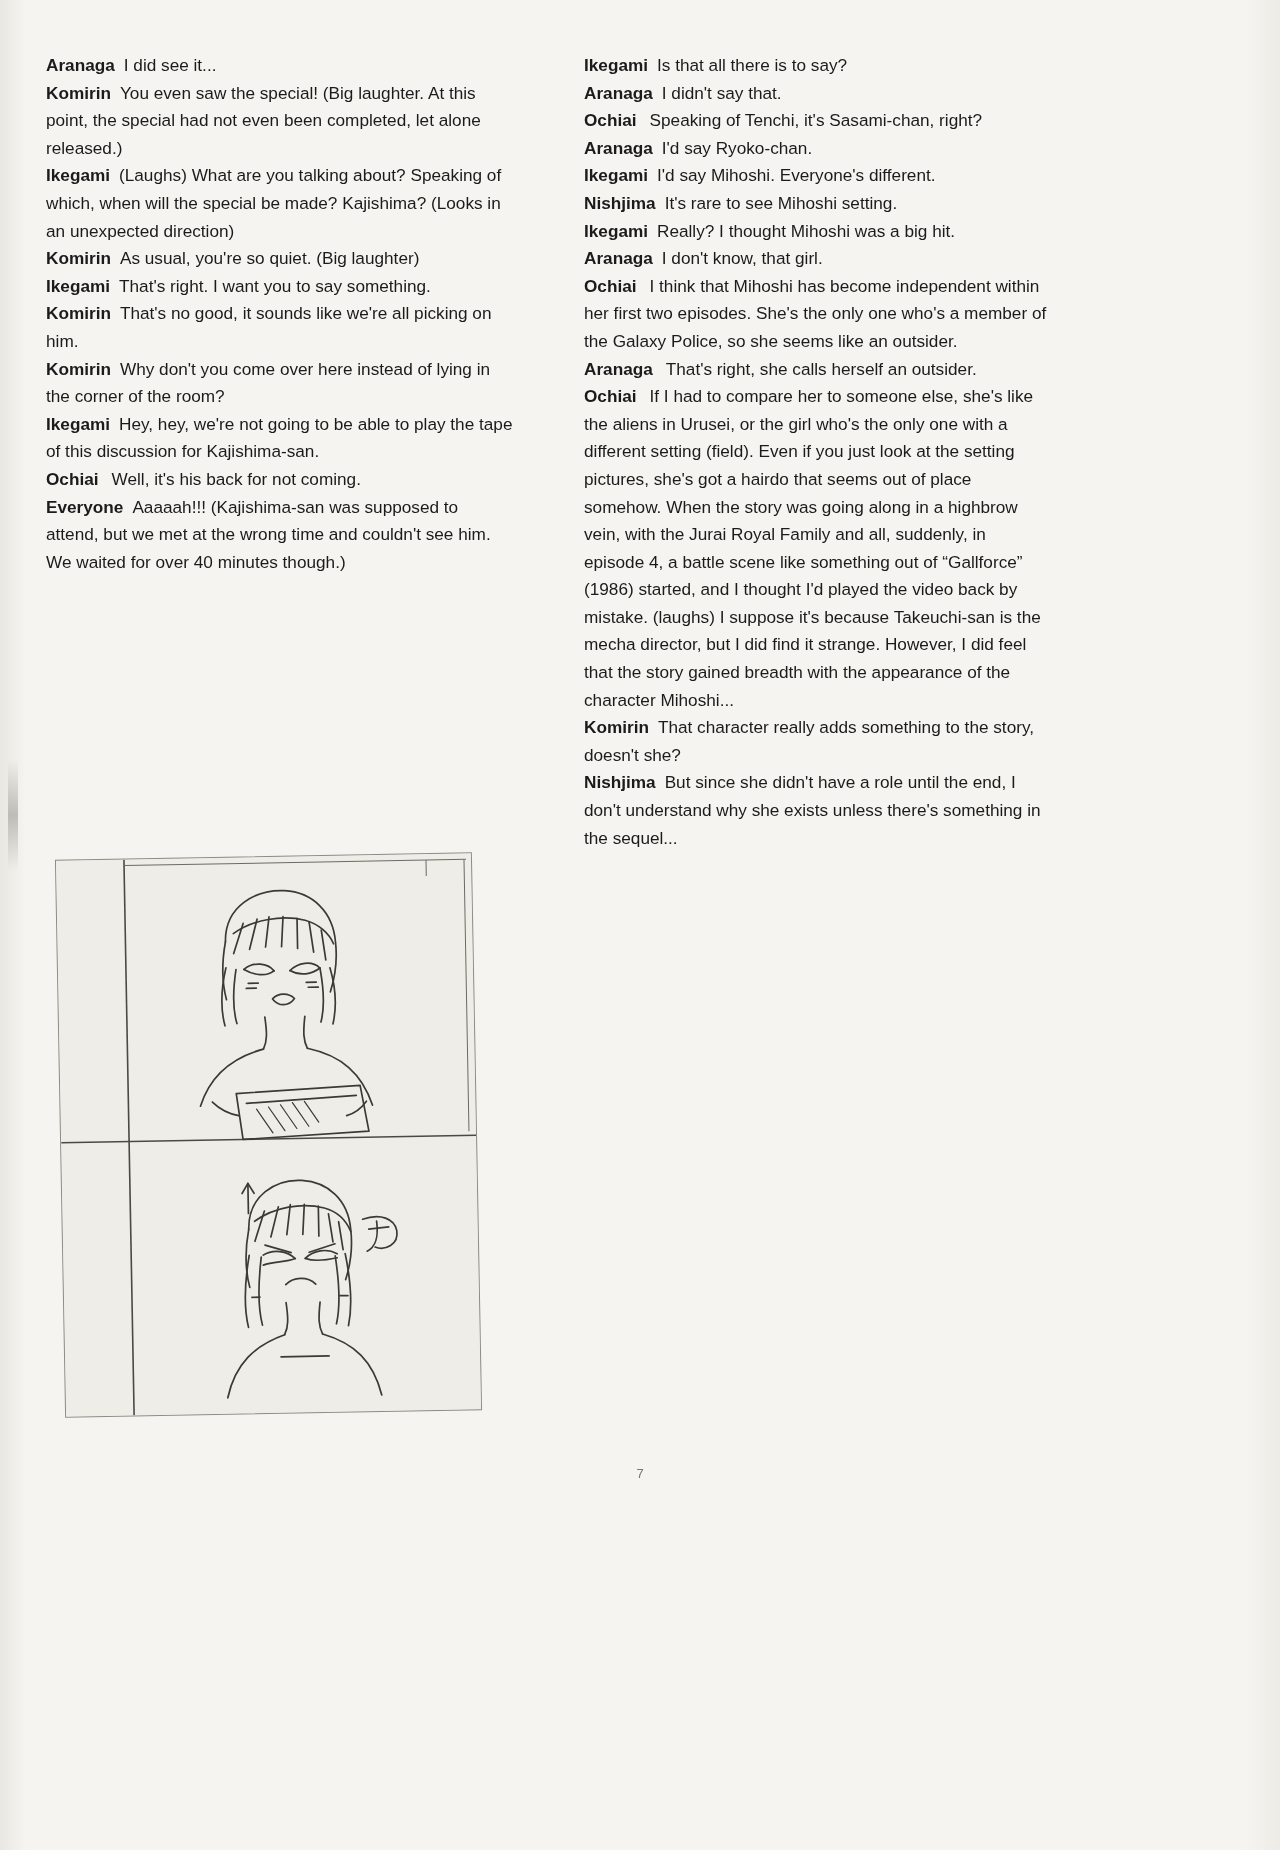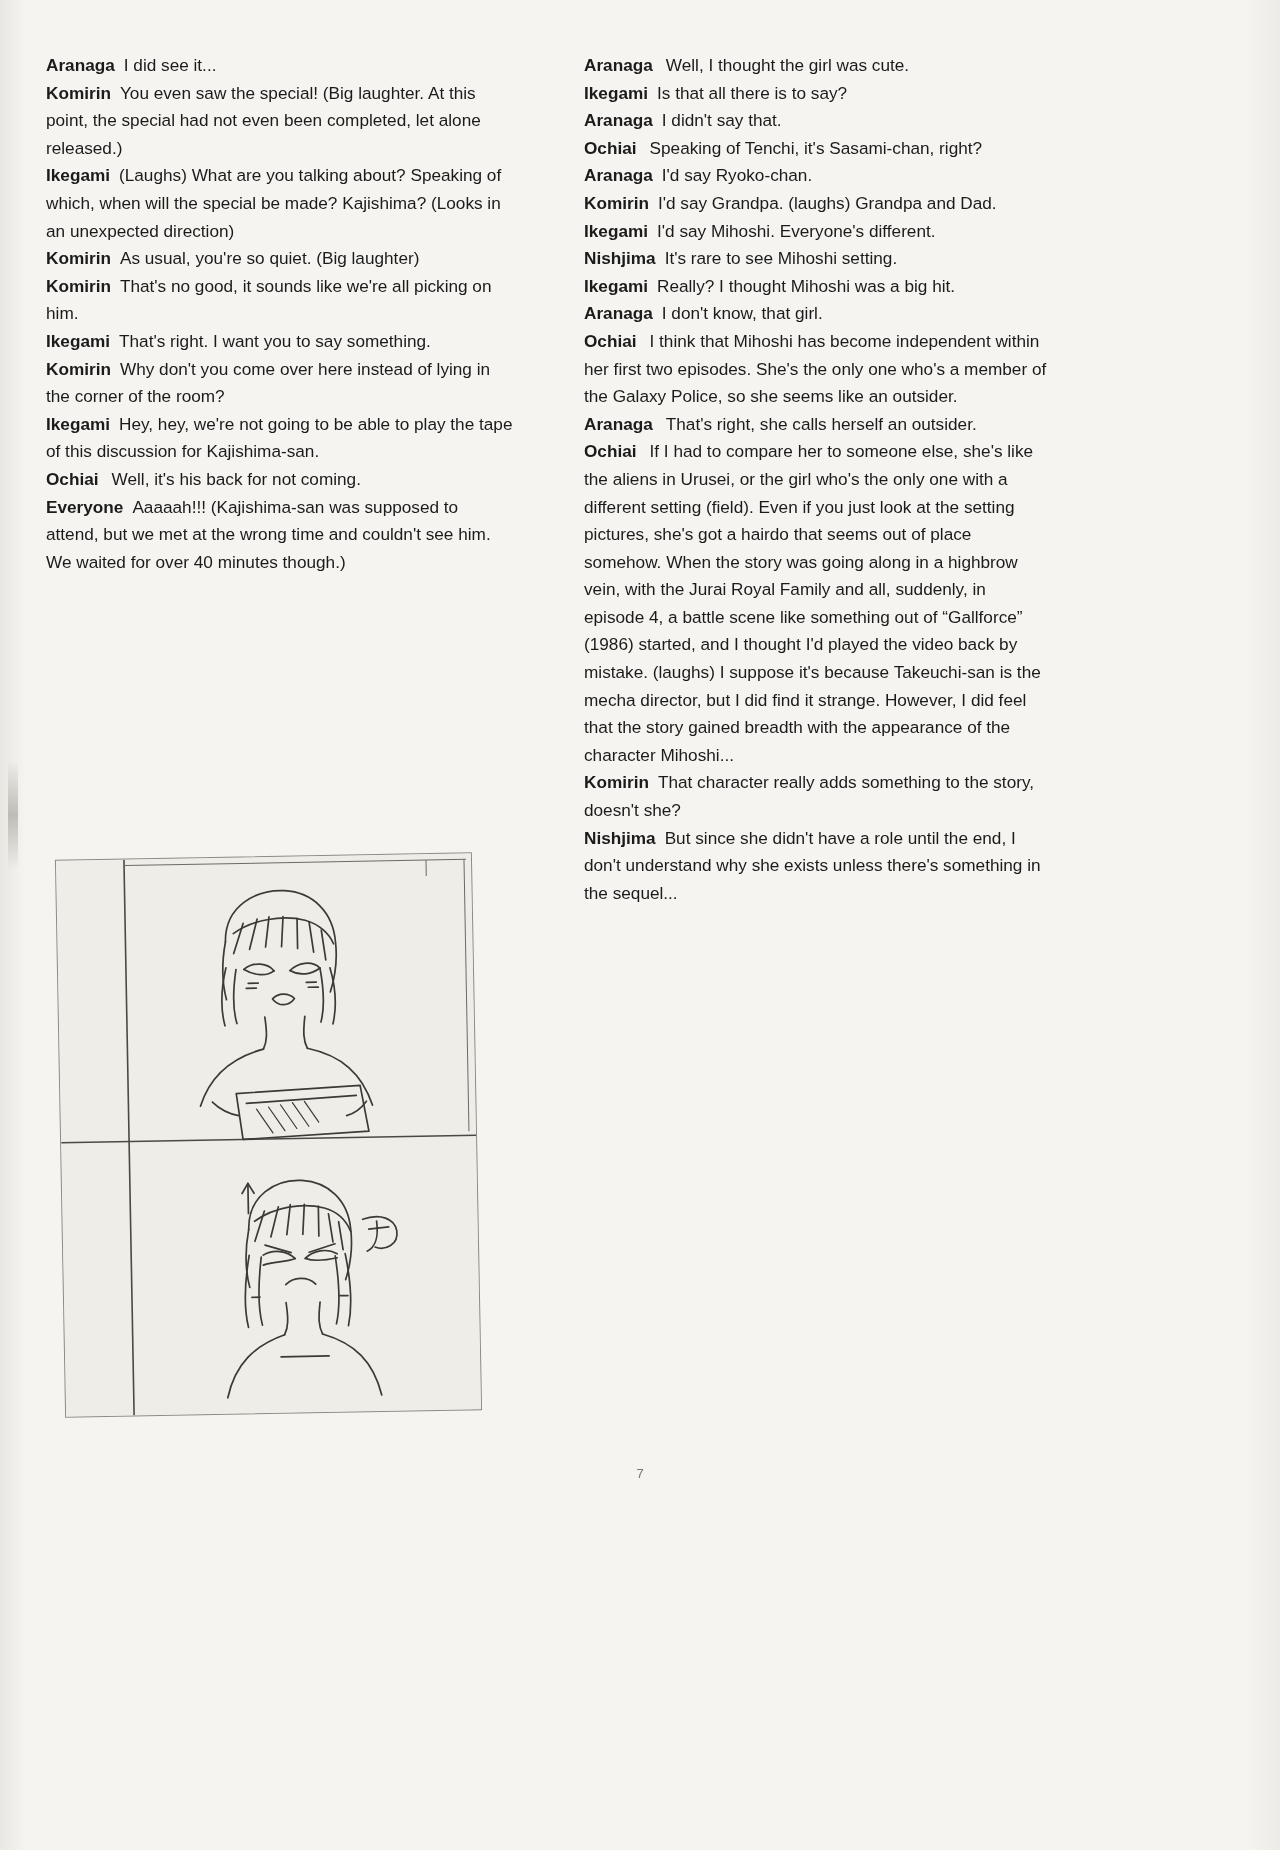--- a/index.html
+++ b/index.html
@@ -118,35 +118,33 @@
   <div class="paper-edge-right"></div>
   <div class="scuff"></div>
 
   <div class="columns">
 
     <div class="col col-left">
       <p class="line"><span class="speaker">Aranaga</span><span>I did see it...</span></p>
       <p class="line"><span class="speaker">Komirin</span><span>You even saw the special! (Big laughter. At this point, the special had not even been completed, let alone released.)</span></p>
       <p class="line"><span class="speaker">Ikegami</span><span>(Laughs) What are you talking about? Speaking of which, when will the special be made? Kajishima? (Looks in an unexpected direction)</span></p>
       <p class="line"><span class="speaker">Komirin</span><span>As usual, you're so quiet. (Big laughter)</span></p>
+      <p class="line"><span class="speaker">Ikegami</span><span>That's right. I want you to say something.</span></p>
       <p class="line"><span class="speaker">Komirin</span><span>That's no good, it sounds like we're all picking on him.</span></p>
-      <p class="line"><span class="speaker">Ikegami</span><span>That's right. I want you to say something.</span></p>
       <p class="line"><span class="speaker">Komirin</span><span>Why don't you come over here instead of lying in the corner of the room?</span></p>
       <p class="line"><span class="speaker">Ikegami</span><span>Hey, hey, we're not going to be able to play the tape of this discussion for Kajishima-san.</span></p>
       <p class="line"><span class="speaker wide">Ochiai</span><span>Well, it's his back for not coming.</span></p>
       <p class="line"><span class="speaker">Everyone</span><span>Aaaaah!!! (Kajishima-san was supposed to attend, but we met at the wrong time and couldn't see him. We waited for over 40 minutes though.)</span></p>
     </div>
 
     <div class="col col-right">
-      <p class="line"><span class="speaker wide">Aranaga</span><span>Well, I thought the girl was cute.</span></p>
       <p class="line"><span class="speaker">Ikegami</span><span>Is that all there is to say?</span></p>
       <p class="line"><span class="speaker">Aranaga</span><span>I didn't say that.</span></p>
       <p class="line"><span class="speaker wide">Ochiai</span><span>Speaking of Tenchi, it's Sasami-chan, right?</span></p>
       <p class="line"><span class="speaker">Aranaga</span><span>I'd say Ryoko-chan.</span></p>
-      <p class="line"><span class="speaker">Komirin</span><span>I'd say Grandpa. (laughs) Grandpa and Dad.</span></p>
       <p class="line"><span class="speaker">Ikegami</span><span>I'd say Mihoshi. Everyone's different.</span></p>
       <p class="line"><span class="speaker">Nishjima</span><span>It's rare to see Mihoshi setting.</span></p>
       <p class="line"><span class="speaker">Ikegami</span><span>Really? I thought Mihoshi was a big hit.</span></p>
       <p class="line"><span class="speaker">Aranaga</span><span>I don't know, that girl.</span></p>
       <p class="line"><span class="speaker wide">Ochiai</span><span>I think that Mihoshi has become independent within her first two episodes. She's the only one who's a member of the Galaxy Police, so she seems like an outsider.</span></p>
       <p class="line"><span class="speaker wide">Aranaga</span><span>That's right, she calls herself an outsider.</span></p>
       <p class="line"><span class="speaker wide">Ochiai</span><span>If I had to compare her to someone else, she's like the aliens in Urusei, or the girl who's the only one with a different setting (field). Even if you just look at the setting pictures, she's got a hairdo that seems out of place somehow. When the story was going along in a highbrow vein, with the Jurai Royal Family and all, suddenly, in episode 4, a battle scene like something out of “Gallforce” (1986) started, and I thought I'd played the video back by mistake. (laughs) I suppose it's because Takeuchi-san is the mecha director, but I did find it strange. However, I did feel that the story gained breadth with the appearance of the character Mihoshi...</span></p>
       <p class="line"><span class="speaker">Komirin</span><span>That character really adds something to the story, doesn't she?</span></p>
       <p class="line"><span class="speaker">Nishjima</span><span>But since she didn't have a role until the end, I don't understand why she exists unless there's something in the sequel...</span></p>
     </div>

